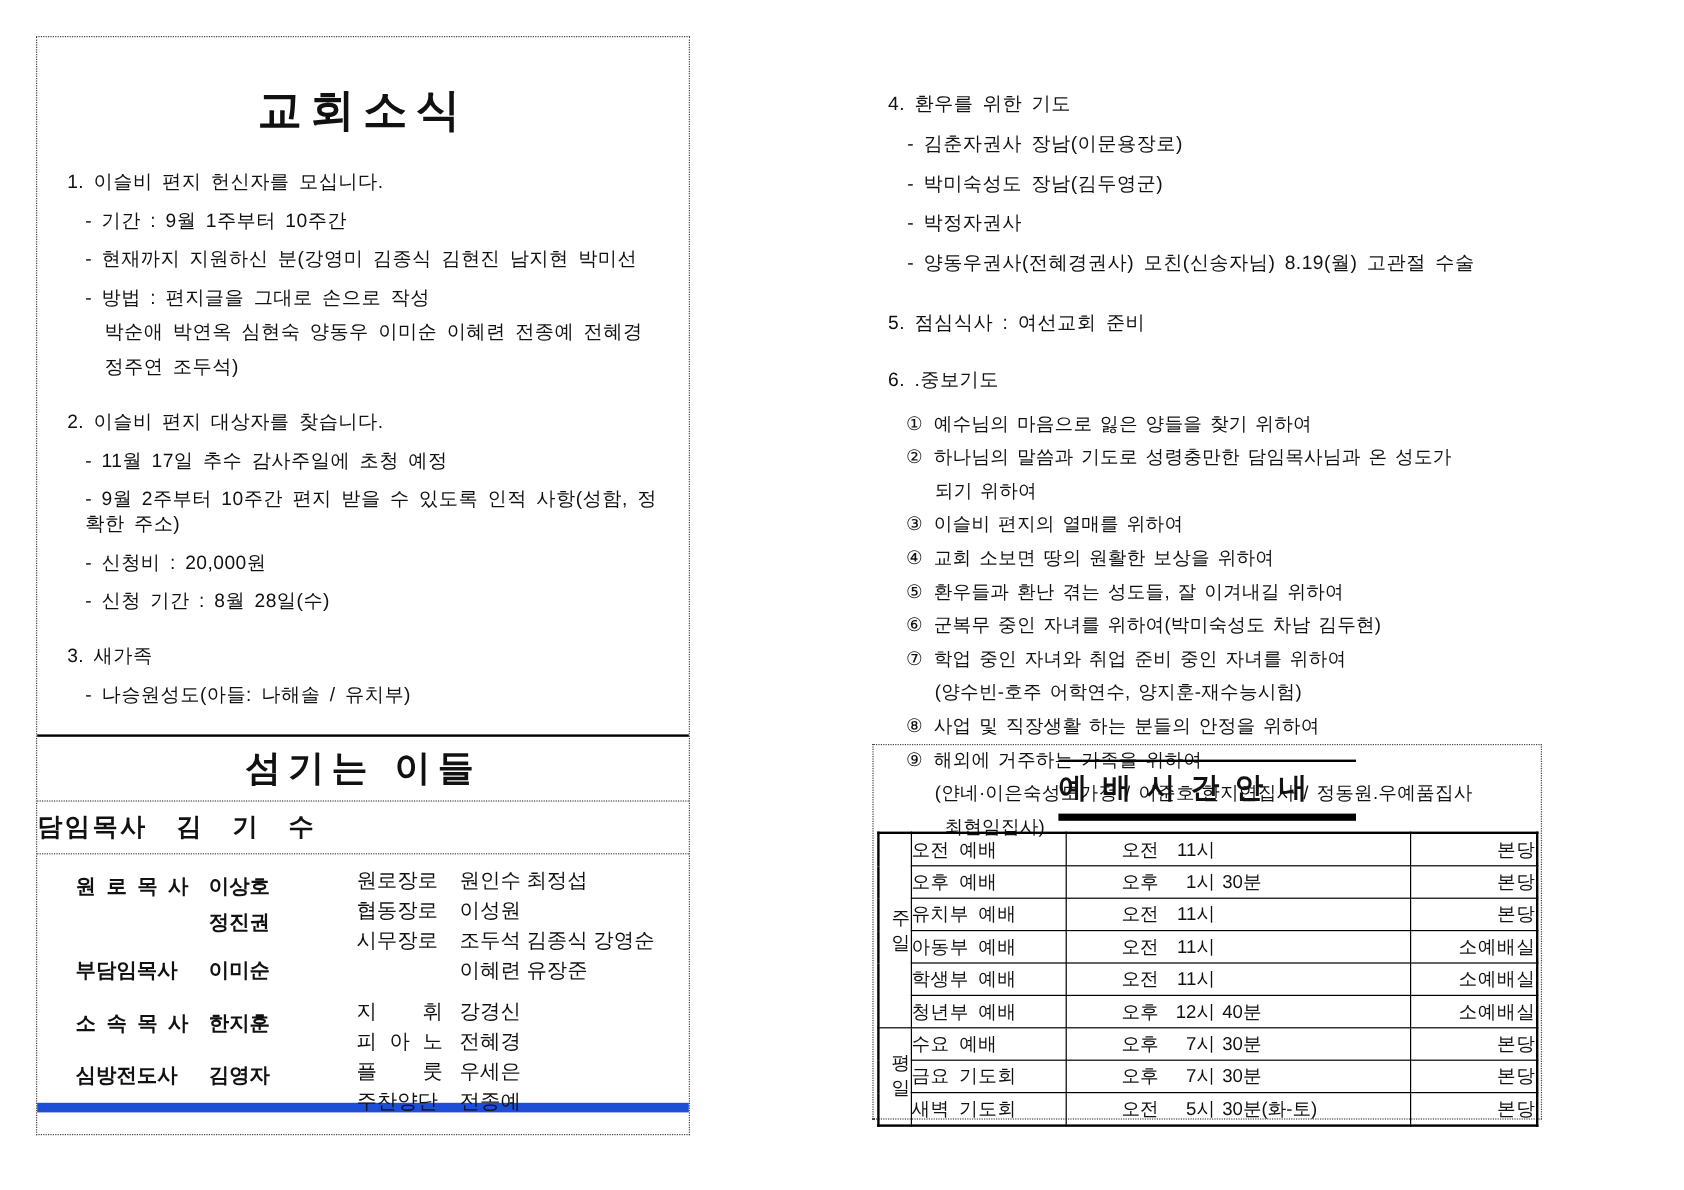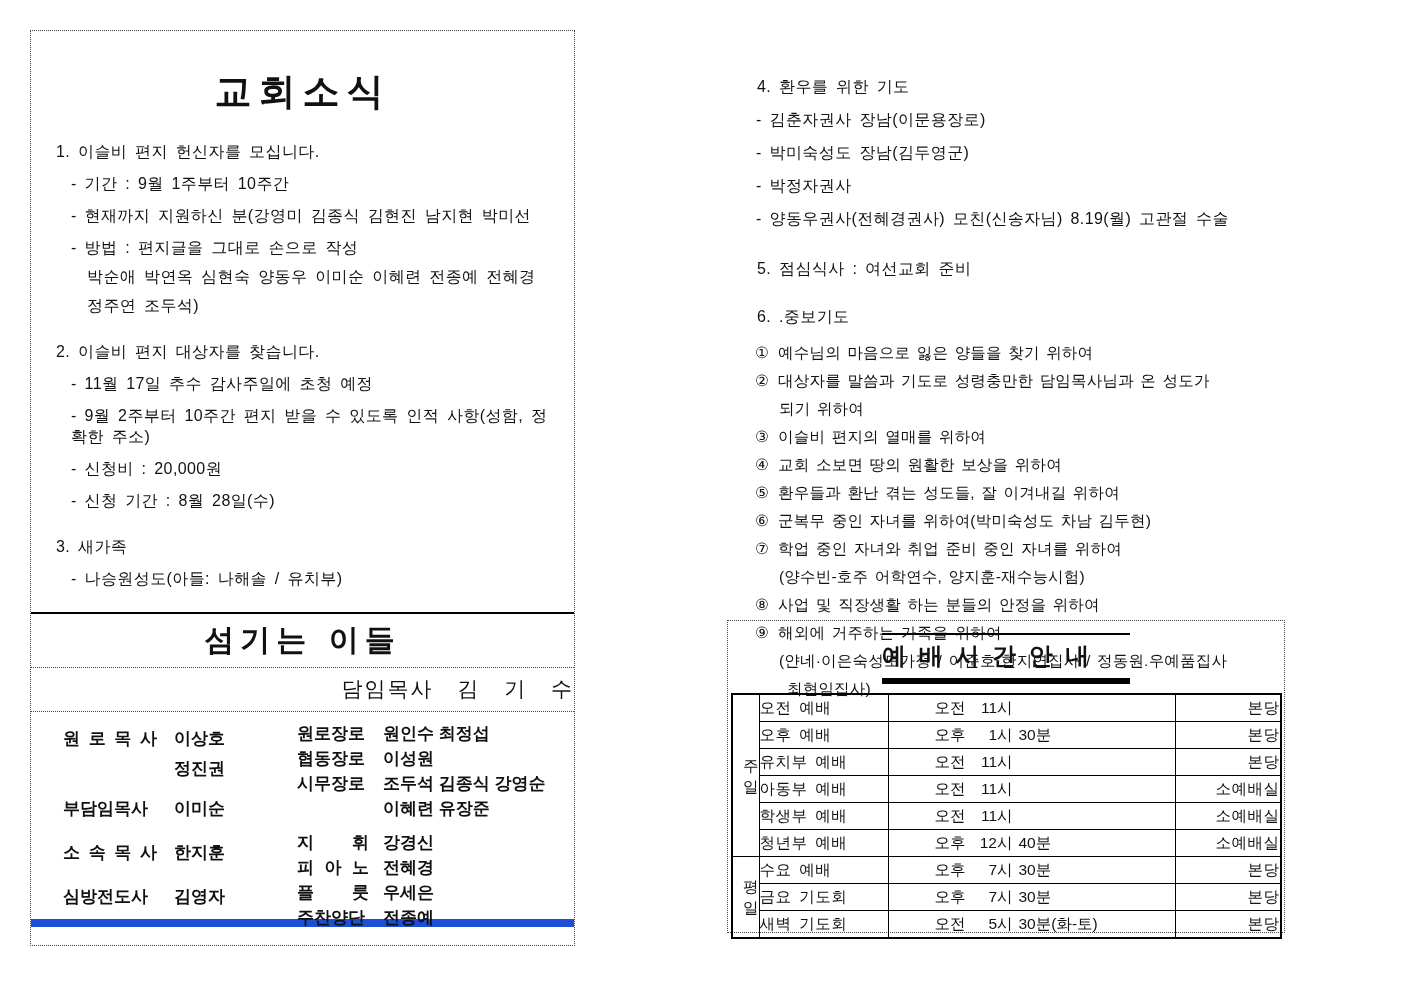--- a/index.html
+++ b/index.html
@@ -27,40 +27,40 @@
   .serving{
     position:absolute;left:0;right:0;top:581px;
     border-top:2px solid #000;
   }
   .serving-title{
     text-align:center;padding:6px 0 6px;
     font-family:"DejaVu Serif", serif;font-weight:900;font-size:30px;
     letter-spacing:6px;border-bottom:1px dotted #444;
   }
   .senior-row{
-    text-align:right;padding:7px 0 8px;font-weight:normal;font-size:21px;
+    text-align:left;padding:7px 0 8px;font-weight:bold;font-size:21px;
     word-spacing:16px;letter-spacing:2px;border-bottom:1px dotted #444;
   }
   .names{position:relative;height:207px;border-bottom:8px solid #1d4ed8;}
   .col-left{position:absolute;left:32px;top:15px;width:232px;}
   .col-right{position:absolute;left:266px;top:9px;width:274px;}
   .nrow{font-weight:bold;font-size:17px;white-space:nowrap;}
   .nrow.m1{margin-top:7px;}
   .nrow.m2{margin-top:17px;}
   .nrow.m3{margin-top:21px;}
   .role{display:inline-block;width:94px;text-align:justify;text-align-last:justify;}
   .nm{margin-left:17px;}
-  .rrow{font-weight:bold;font-size:17px;line-height:25px;white-space:nowrap;}
+  .rrow{font-weight:normal;font-size:17px;line-height:25px;white-space:nowrap;}
   .role2{display:inline-block;width:72px;text-align:justify;text-align-last:justify;}
   .nm2{margin-left:14px;}
   .rgap{height:9px;}
   .tail-strip{height:41px;}
   
   .right-text{position:absolute;left:727px;top:77px;width:562px;font-size:16px;letter-spacing:.4px;word-spacing:3px;}
-  .rhead{margin-left:30px;}
+  .rhead{margin-left:13px;}
   .rhead.s5{margin-top:29px;}
   .rhead.s6{margin-top:27px;}
   .rln{margin-left:29px;margin-top:12px;}
   .clist{margin-top:15px;margin-left:28px;font-size:15.5px;letter-spacing:.2px;word-spacing:2px;}
   .crow{margin-top:7px;}
   .cnum{margin-right:9px;}
   .ccont{margin-left:24px;margin-top:7px;}
   .ccont2{margin-left:32px;margin-top:7px;}
   
   .worship{
@@ -176,21 +176,21 @@
 
   <div class="rhead s5">5. 점심식사 : 여선교회 준비</div>
 
   <div class="rhead s6">6. .중보기도</div>
 
   <div class="clist">
     <div class="crow">
       <span class="cnum">①</span><span>예수님의 마음으로 잃은 양들을 찾기 위하여</span>
     </div>
     <div class="crow">
-      <span class="cnum">②</span><span>대상자를 말씀과 기도로 성령충만한 담임목사님과 온 성도가</span>
+      <span class="cnum">②</span><span>하나님의 말씀과 기도로 성령충만한 담임목사님과 온 성도가</span>
     </div>
     <div class="ccont">되기 위하여</div>
     <div class="crow">
       <span class="cnum">③</span><span>이슬비 편지의 열매를 위하여</span>
     </div>
     <div class="crow">
       <span class="cnum">④</span><span>교회 소보면 땅의 원활한 보상을 위하여</span>
     </div>
     <div class="crow">
       <span class="cnum">⑤</span><span>환우들과 환난 겪는 성도들, 잘 이겨내길 위하여</span>

